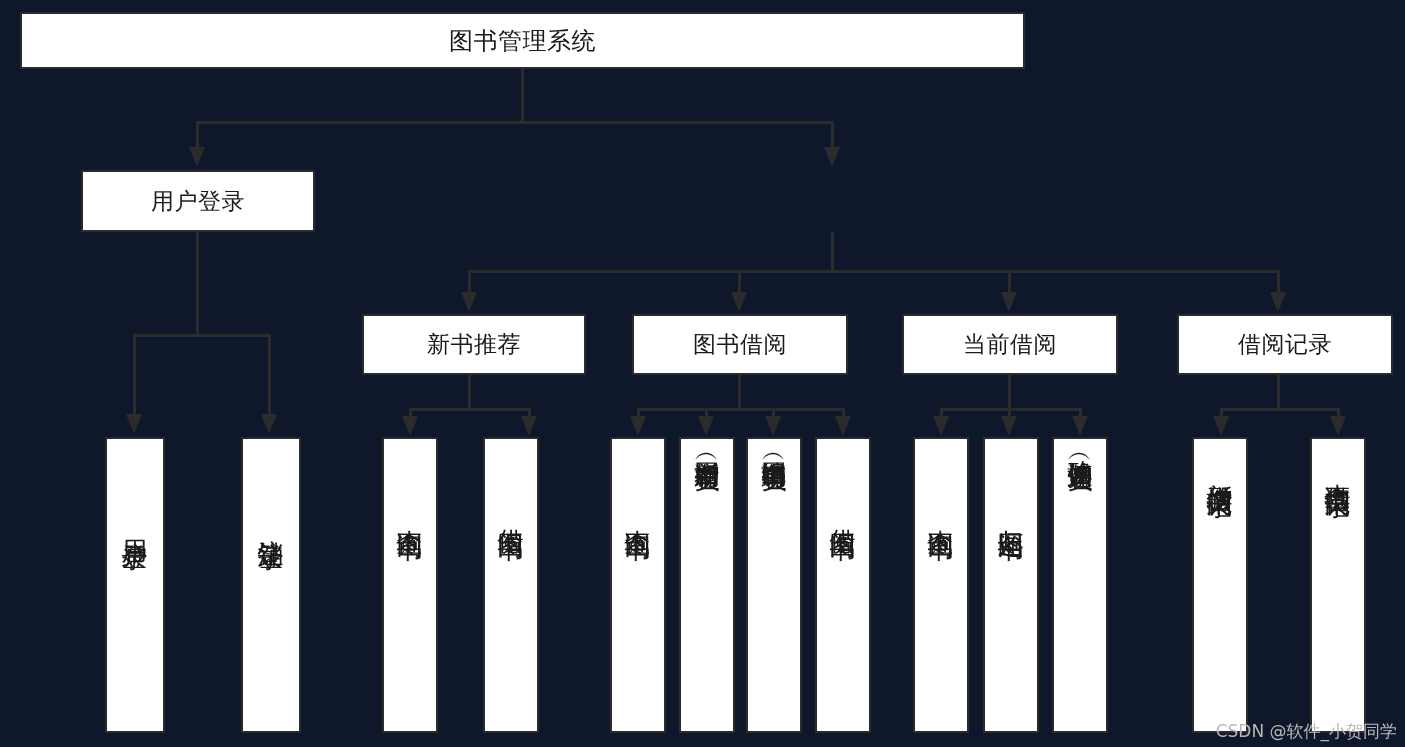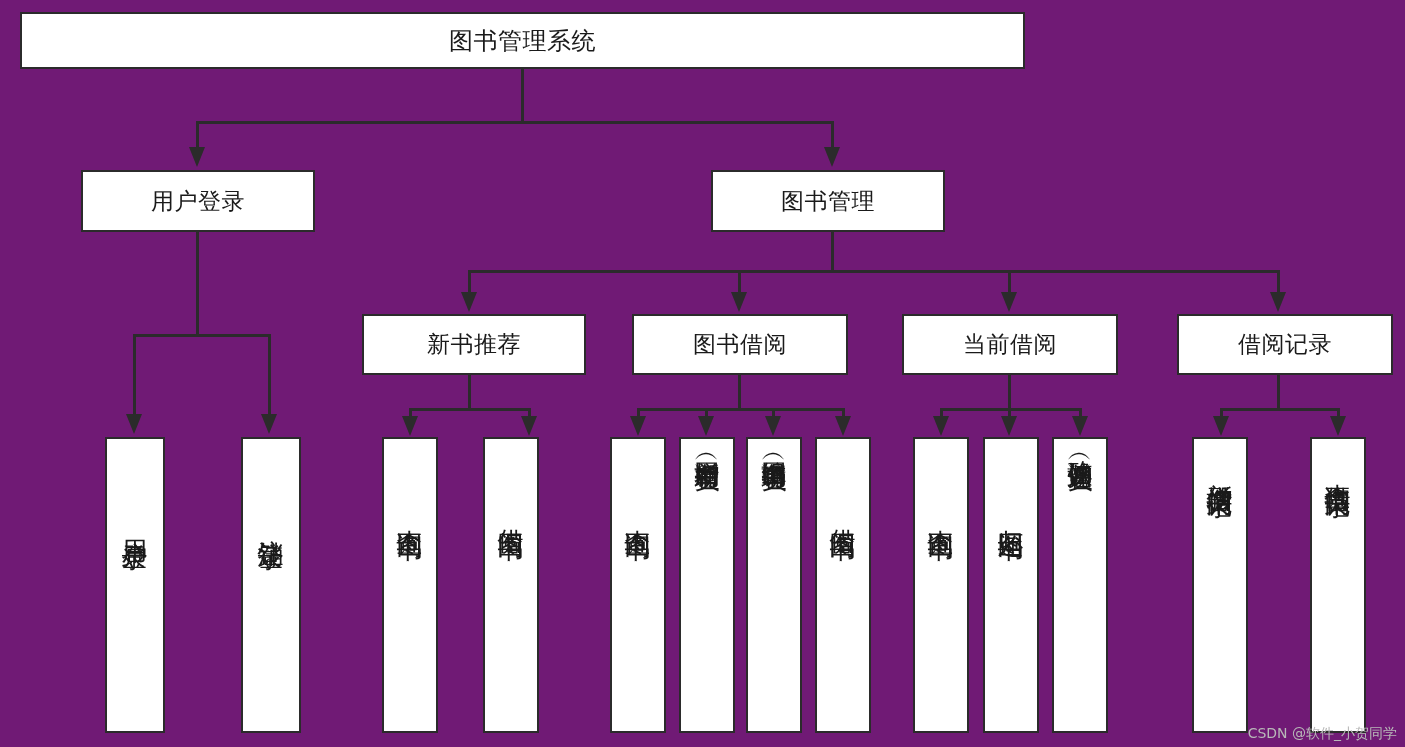--- a/index.html
+++ b/index.html
@@ -5,21 +5,21 @@
 <style>
   html,body{margin:0;padding:0;background:#ffffff;}
   body{
     font-family:"DejaVu Sans","Liberation Sans",sans-serif;
     color:#1a1a1a;
   }
   #canvas{
     position:relative;
     width:1405px;
     height:747px;
-    background:#701a75;
+    background:#0f172a;
     overflow:hidden;
   }
   
   .node{
     position:absolute;
     box-sizing:border-box;
     border:2px solid #2b2b2b;
     background:#ffffff;
     display:flex;
     align-items:center;
@@ -69,21 +69,21 @@
     border-left:8px solid transparent;
     border-right:8px solid transparent;
     border-top:20px solid #2b2b2b;
     z-index:2;
   }
   
   #watermark{
     position:absolute;
     right:8px;
     bottom:4px;
-    font-size:14px;
+    font-size:17px;
     color:#b8b8b8;
     white-space:nowrap;
     z-index:5;
     font-family:"DejaVu Sans","Liberation Sans",sans-serif;
   }
 </style>
 </head>
 <body>
 
 <div id="canvas">
@@ -96,23 +96,20 @@
 
   <div class="edge hline" style="left:196px;top:121px;width:638px;height:3px;"></div>
 
   <div class="edge vline" style="left:196px;top:121px;width:3px;height:28px;"></div>
   <div class="arrow" style="left:189px;top:147px;"></div>
   <div class="edge vline" style="left:831px;top:121px;width:3px;height:28px;"></div>
   <div class="arrow" style="left:824px;top:147px;"></div>
 
   <div class="node h-node" style="left:81px;top:170px;width:234px;height:62px;">
     <span class="lbl">用户登录</span>
-  </div>
-  <div class="node h-node" style="left:711px;top:170px;width:234px;height:62px;">
-    <span class="lbl">图书管理</span>
   </div>
 
   <div class="edge vline" style="left:196px;top:232px;width:3px;height:104px;"></div>
   <div class="edge hline" style="left:133px;top:334px;width:137px;height:3px;"></div>
   <div class="edge vline" style="left:133px;top:334px;width:3px;height:82px;"></div>
   <div class="arrow" style="left:126px;top:414px;"></div>
   <div class="edge vline" style="left:268px;top:334px;width:3px;height:82px;"></div>
   <div class="arrow" style="left:261px;top:414px;"></div>
 
   <div class="edge vline" style="left:831px;top:232px;width:3px;height:40px;"></div>

